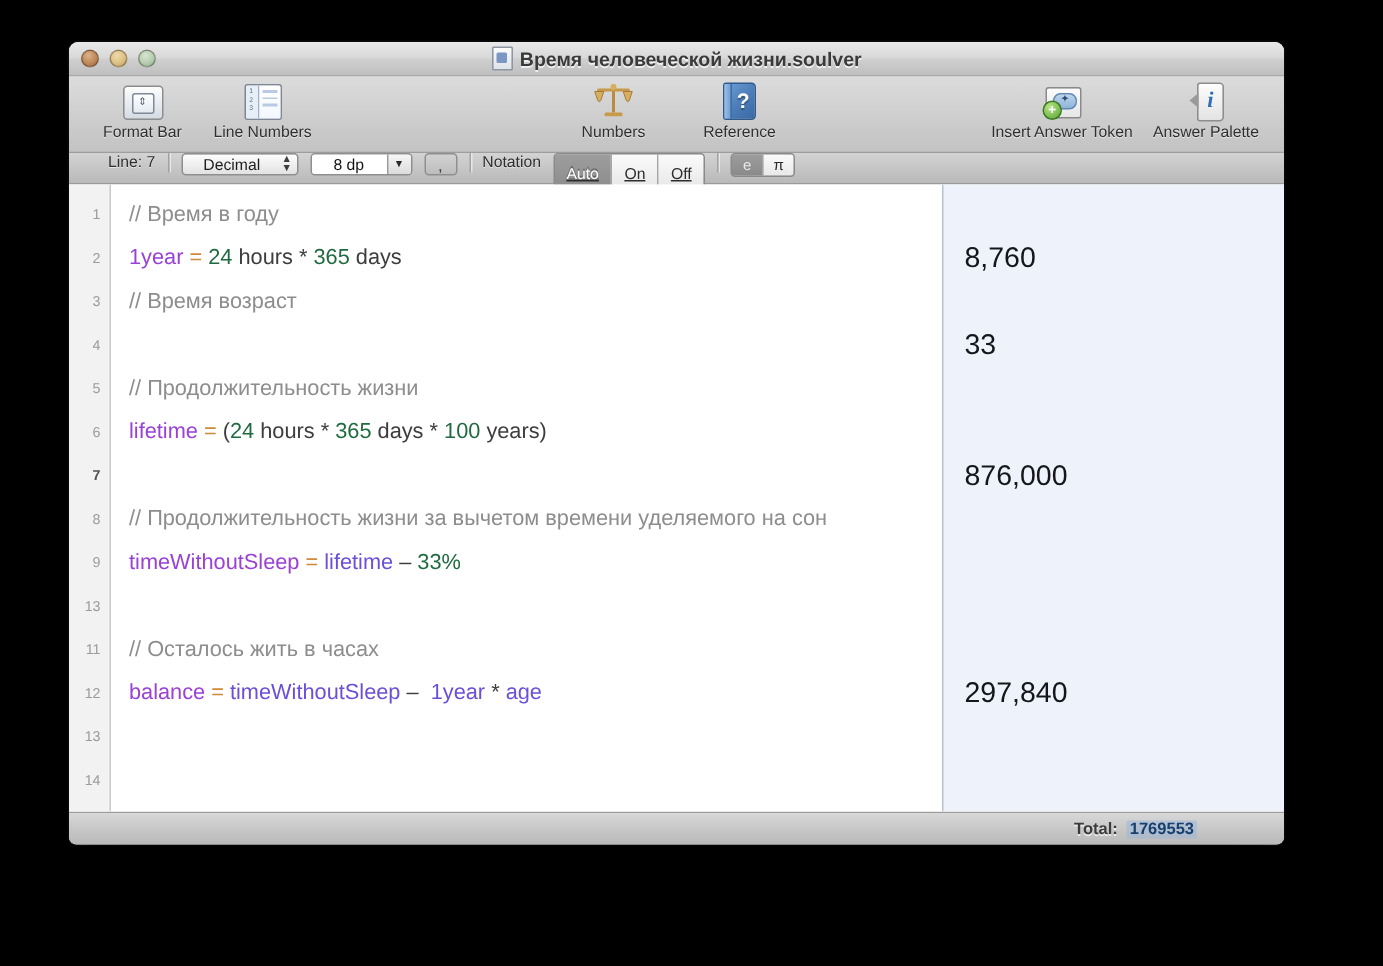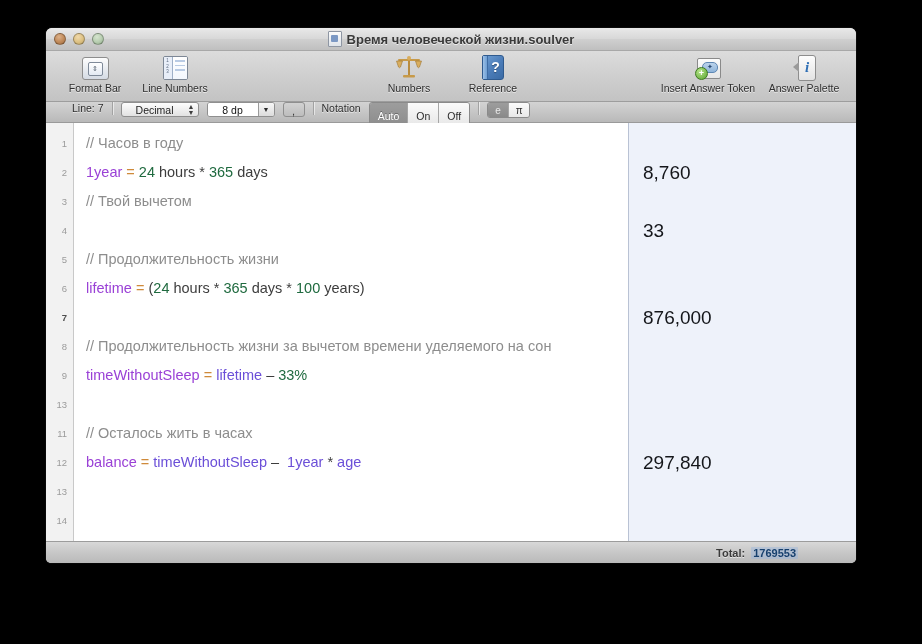--- a/index.html
+++ b/index.html
@@ -341,20 +341,21 @@
     box-sizing: border-box;
     line-height: 9px;
   }
   .segmented {
     display: flex;
     height: 28px;
     border: 1px solid #8a8a8a;
     border-radius: 3px;
     overflow: hidden;
     box-sizing: border-box;
+    text-decoration: underline;
   }
   .seg {
     padding: 0 8px;
     display: flex; align-items: center;
     font-size: 10.5px;
     color: #2b2b2b;
     background: linear-gradient(to bottom,#fbfbfb,#e4e4e4);
     border-right: 1px solid #a6a6a6;
   }
   .seg:last-child { border-right: none; }
@@ -624,23 +625,23 @@
           <div class="ln cur">7</div>
           <div class="ln">8</div>
           <div class="ln">9</div>
           <div class="ln">13</div>
           <div class="ln">11</div>
           <div class="ln">12</div>
           <div class="ln">13</div>
           <div class="ln">14</div>
         </div>
       <div class="editor" id="editor">
-          <div class="row"><span class="cm">// Часов в году</span></div>
+          <div class="row"><span class="cm">// Время в году</span></div>
           <div class="row"><span class="var">1year</span><span class="eq"> = </span><span class="num">24</span><span class="unit"> hours </span><span class="op">* </span><span class="num">365</span><span class="unit"> days</span></div>
-          <div class="row"><span class="cm">// Твой вычетом</span></div>
+          <div class="row"><span class="cm">// Время возраст</span></div>
           <div class="row">&nbsp;</div>
           <div class="row"><span class="cm">// Продолжительность жизни</span></div>
           <div class="row"><span class="var">lifetime</span><span class="eq"> = </span><span class="par">(</span><span class="num">24</span><span class="unit"> hours </span><span class="op">* </span><span class="num">365</span><span class="unit"> days </span><span class="op">* </span><span class="num">100</span><span class="unit"> years</span><span class="par">)</span></div>
           <div class="row">&nbsp;</div>
           <div class="row"><span class="cm">// Продолжительность жизни за вычетом времени уделяемого на сон</span></div>
           <div class="row"><span class="var">timeWithoutSleep</span><span class="eq"> = </span><span class="ref">lifetime</span><span class="op"> – </span><span class="num">33%</span></div>
           <div class="row">&nbsp;</div>
           <div class="row"><span class="cm">// Осталось жить в часах</span></div>
           <div class="row"><span class="var">balance</span><span class="eq"> = </span><span class="ref">timeWithoutSleep</span><span class="op"> – </span><span class="ref"> 1year</span><span class="op"> * </span><span class="ref">age</span></div>
           <div class="row">&nbsp;</div>

